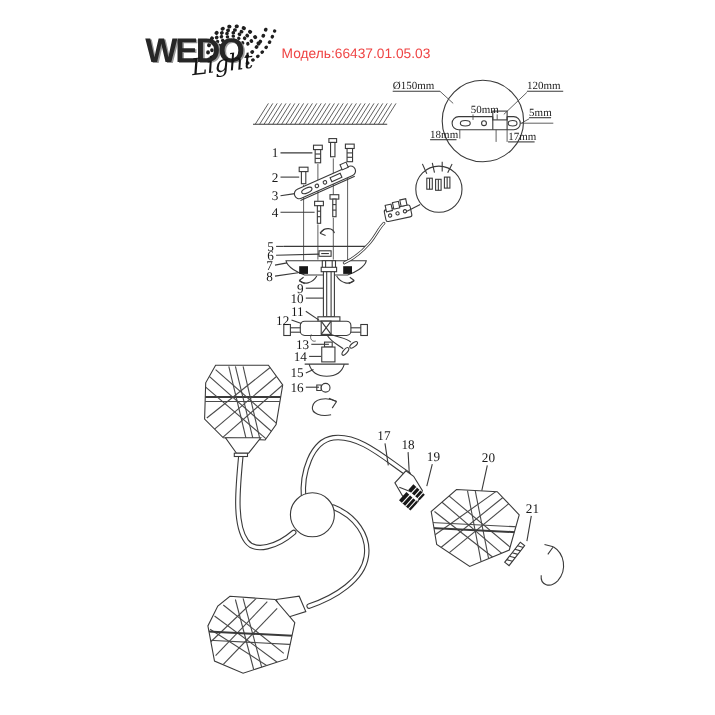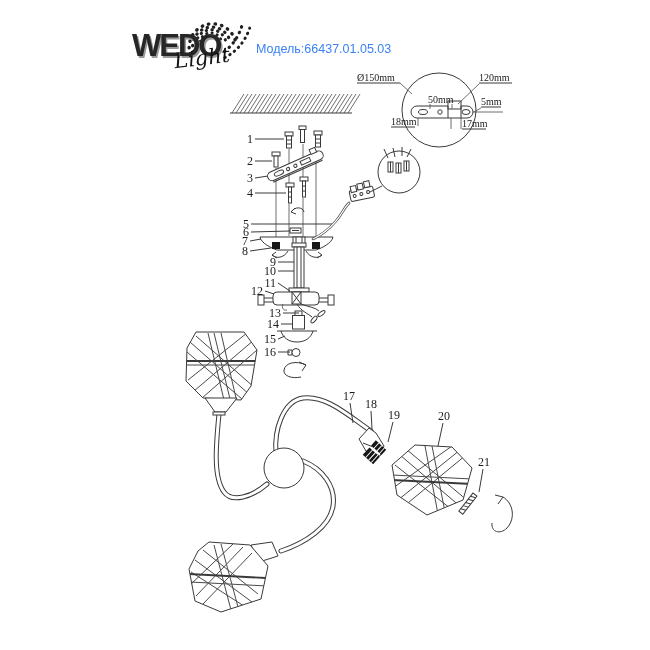--- a/index.html
+++ b/index.html
@@ -6,21 +6,21 @@
   .page{position:relative;width:570px;height:650px;background:#ffffff;overflow:hidden;
         font-family:"Liberation Sans",sans-serif;text-align:right;}
   
   .logo{position:absolute;left:130px;top:10px;width:130px;height:70px;}
   .wedo{position:absolute;left:2px;top:18px;font-family:"Liberation Sans",sans-serif;
         font-weight:bold;font-size:31px;letter-spacing:-2px;color:#262626;
         text-shadow:1.5px 1.5px 0 #9a9a9a;}
   .lightscript{position:absolute;left:44px;top:36px;font-family:"DejaVu Serif",serif;
         font-style:italic;font-size:21px;color:#141414;transform:rotate(-7deg);}
   .fan{position:absolute;left:40px;top:-4px;}
-  .model{position:absolute;left:256px;top:42px;font-size:12.5px;color:#3b82f6;}
+  .model{position:absolute;left:256px;top:42px;font-size:12.5px;color:#ef4444;}
   
   .diagram{position:absolute;left:0;top:0;}
   .ln{stroke:#3a3a3a;stroke-width:1;fill:none;}
   .lnw{stroke:#3a3a3a;stroke-width:1;fill:#fff;}
   .thin{stroke:#4a4a4a;stroke-width:0.8;fill:none;}
   .tube-o{stroke:#3a3a3a;stroke-width:5;fill:none;stroke-linecap:round;}
   .tube-i{stroke:#fff;stroke-width:3;fill:none;stroke-linecap:round;}
   .wire-o{stroke:#3a3a3a;stroke-width:2.6;fill:none;stroke-linecap:round;}
   .wire-i{stroke:#fff;stroke-width:1.2;fill:none;stroke-linecap:round;}
   .pat{stroke:#4a4a4a;stroke-width:1;fill:none;}

